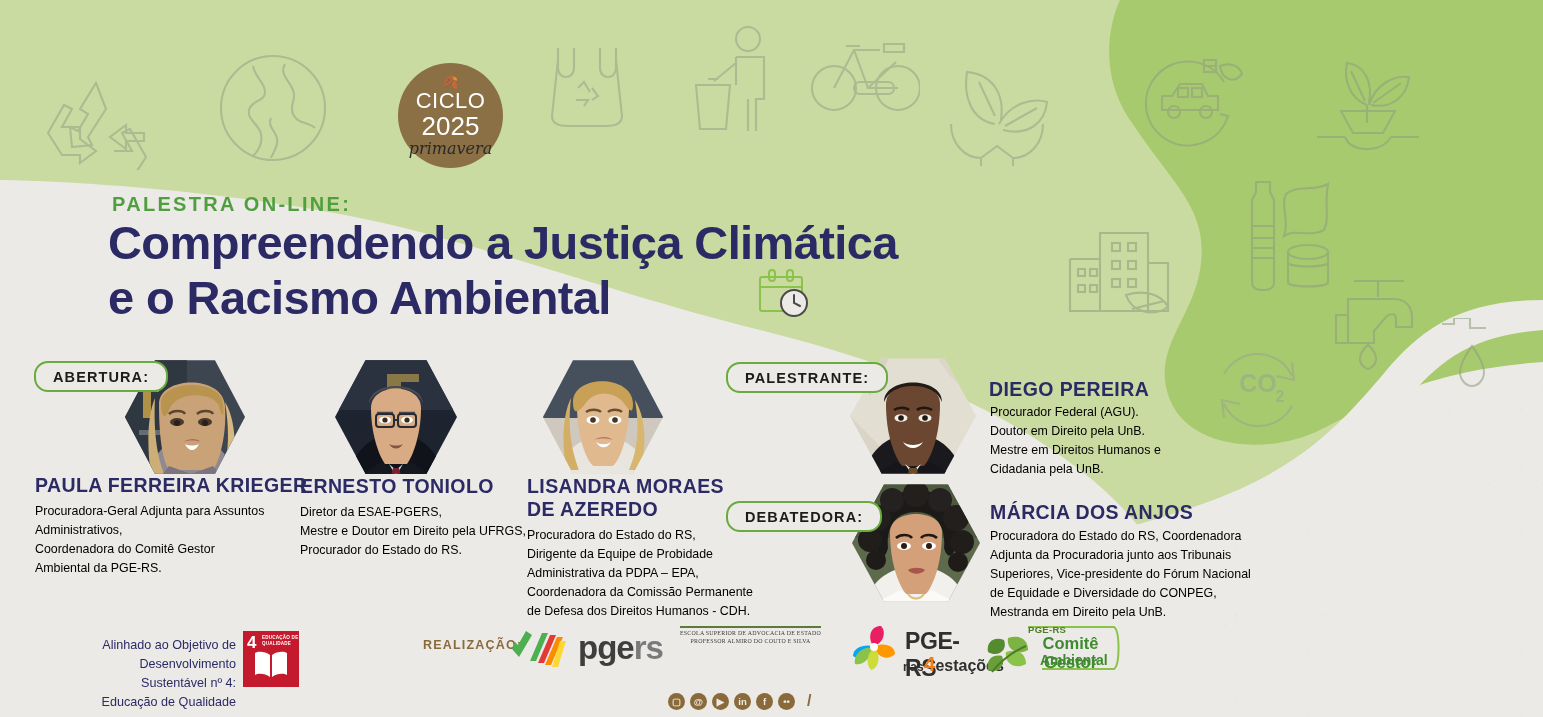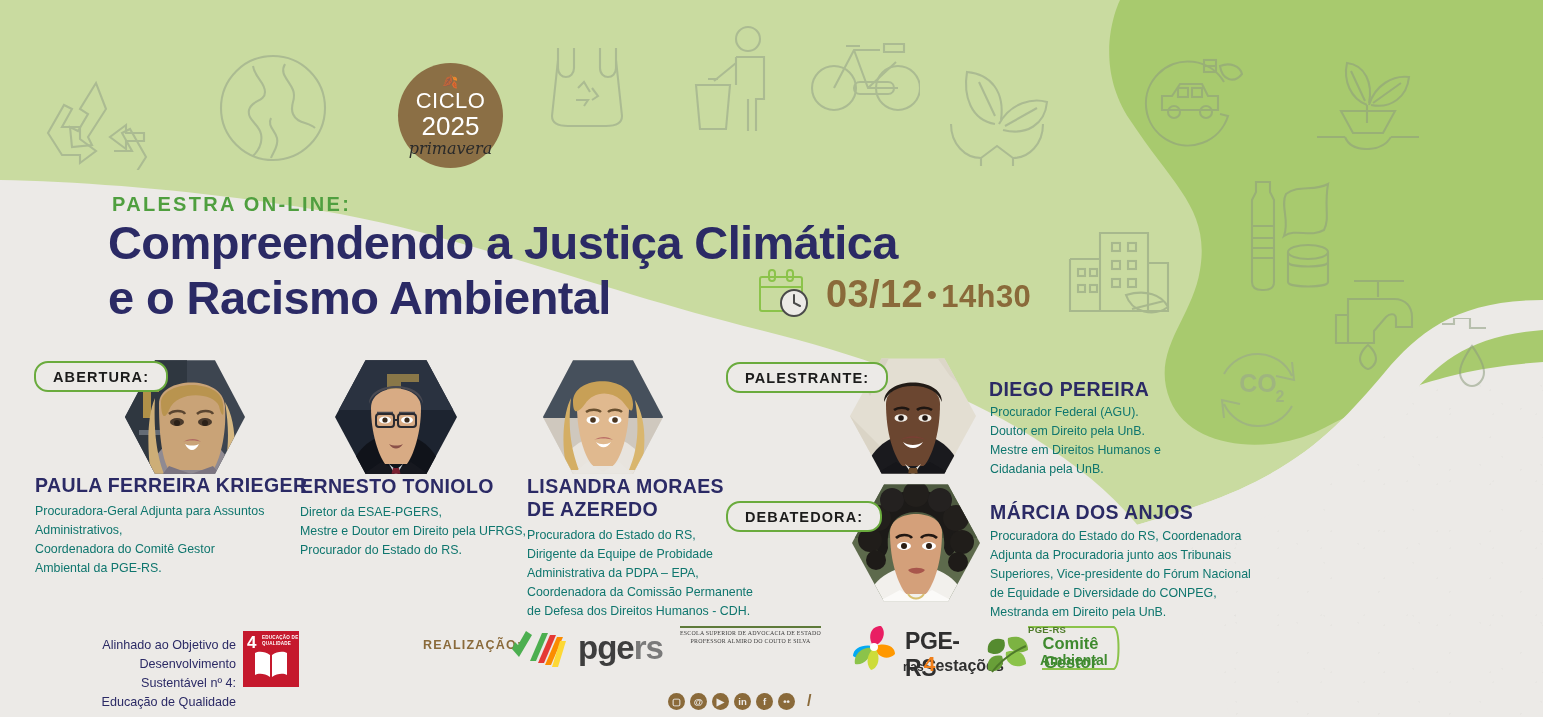--- a/index.html
+++ b/index.html
@@ -63,21 +63,21 @@
 
   
   .hex{position:absolute;z-index:3;
        clip-path:polygon(25% 2%,75% 2%,100% 50%,75% 98%,25% 98%,0% 50%);
        overflow:hidden;}
   .hex .ph{width:100%;height:100%;display:block;}
 
   
   .pname{position:absolute;color:#2b2a65;font-size:19.5px;font-weight:700;
          letter-spacing:.4px;line-height:1.18;white-space:pre-line;}
-  .pdesc{position:absolute;color:#0f766e;font-size:12.4px;line-height:1.53;
+  .pdesc{position:absolute;color:#000000;font-size:12.4px;line-height:1.53;
          white-space:pre-line;}
 
   
   .ods-text{position:absolute;left:88px;top:636px;width:148px;text-align:right;
             color:#2b2a65;font-size:12.6px;line-height:1.5;white-space:pre-line;}
   .ods-badge{position:absolute;left:243px;top:631px;width:56px;height:56px;background:#c5192d;
              color:#fff;padding:0;}
   .ods-badge .num{position:absolute;left:4px;top:3px;font-size:17px;font-weight:700;line-height:1;}
   .ods-badge .lbl{position:absolute;left:19px;top:4px;font-size:4.6px;font-weight:700;
                   line-height:1.25;letter-spacing:.2px;}
@@ -262,23 +262,20 @@
         <rect x="11" y="2" width="6" height="11" rx="3"></rect>
         <rect x="29" y="2" width="6" height="11" rx="3"></rect>
       </g>
       <g fill="#eceae7" stroke="#4a4a4a" stroke-width="2">
         <circle cx="36" cy="35" r="13"></circle>
       </g>
       <g fill="none" stroke="#4a4a4a" stroke-width="2" stroke-linecap="round">
         <path d="M36 27 L36 35 L42 38"></path>
       </g>
     </svg>
-    <div class="datetext">
-      <span class="d">03/12</span><span class="dot">•</span><span class="t">14h30</span>
-    </div>
   </div>
 
   <div class="rolebadge" style="left:34px;top:361px;">ABERTURA:</div>
   <div class="hex" style="left:125px;top:358px;width:120px;height:118px;">
     <svg class="ph" viewBox="0 0 120 118" preserveAspectRatio="xMidYMid slice">
       <rect width="120" height="118" fill="#3d4550"></rect>
       <rect x="0" y="0" width="62" height="118" fill="#2f3740"></rect>
       <path d="M18 28 L34 28 L34 34 L26 34 L26 60 L18 60 Z" fill="#c7a14a" opacity=".85"></path>
       <rect x="14" y="72" width="40" height="5" fill="#9aa2ab" opacity=".5"></rect>
       <ellipse cx="66" cy="118" rx="40" ry="40" fill="#8f8a92"></ellipse>

